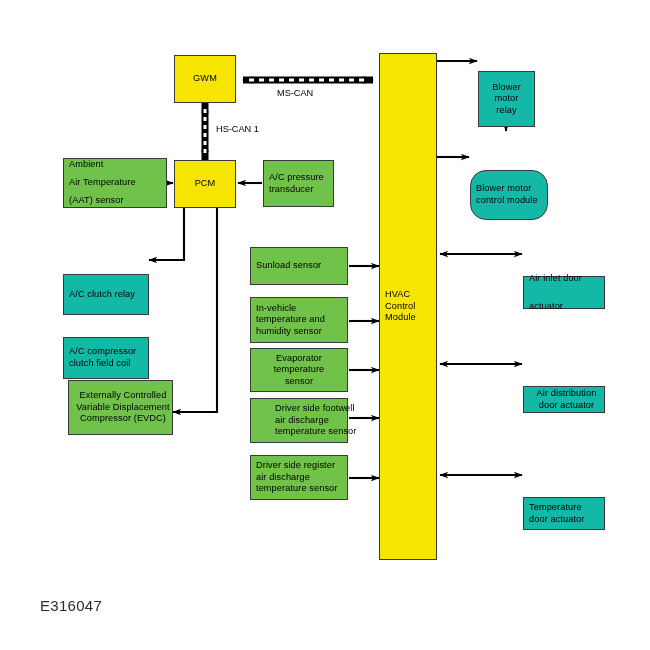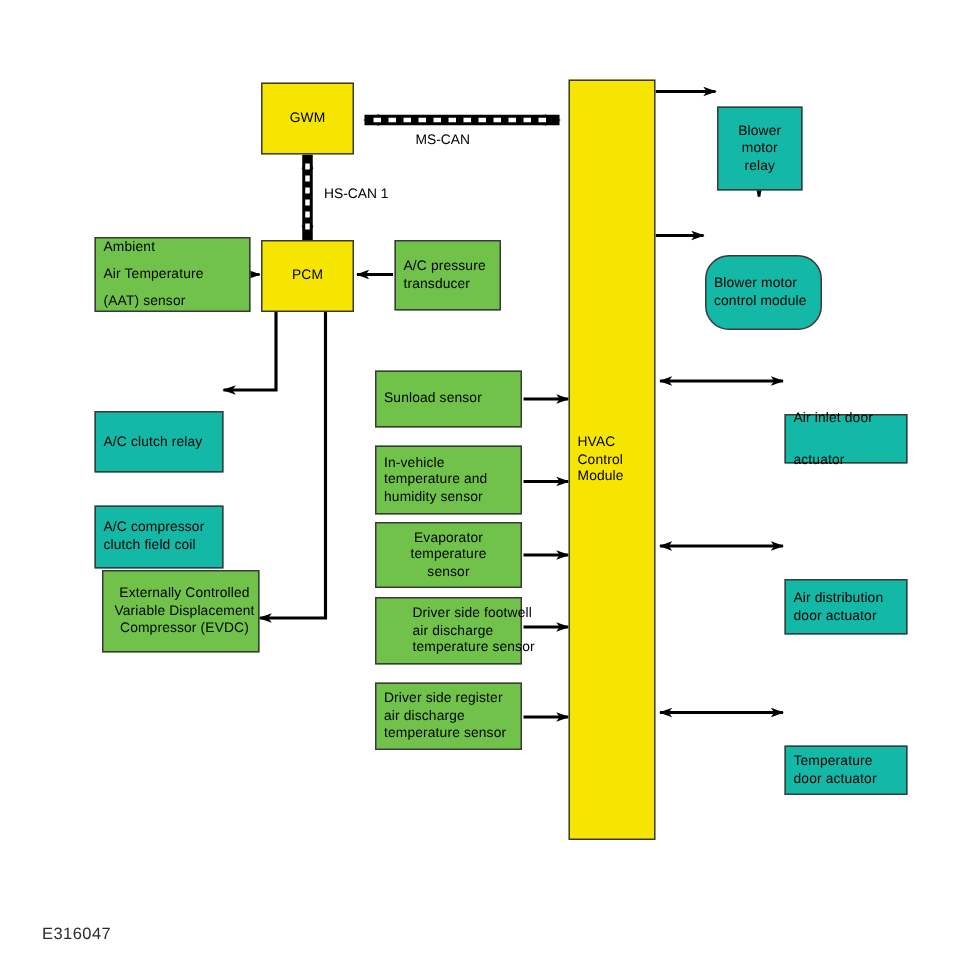--- a/index.html
+++ b/index.html
@@ -47,26 +47,25 @@
   }
   .edge-label {
     position: absolute;
     font-size: 9.2px;
     color: #000000;
     white-space: nowrap;
     z-index: 6;
   }
   #figure-id {
     position: absolute;
-    left: 28px;
+    left: 40px;
     top: 597px;
-    font-size: 11px;
+    font-size: 15px;
     color: #2b2b2b;
     letter-spacing: 0.3px;
-    margin-top: 20px;
   }
 </style>
 </head>
 <body>
 
 <div id="canvas">
 
   <svg id="wires" viewBox="0 0 650 650" xmlns="http://www.w3.org/2000/svg">
     <defs>
       <marker id="ah" markerWidth="9" markerHeight="9" refX="8.2" refY="3.2" orient="auto" markerUnits="userSpaceOnUse">
@@ -199,21 +198,21 @@
   <div class="node fill-blue align-left" style="left:470px; top:132px; width:78px; height:50px;border-radius:16px;">
     <span class="ln">Blower motor</span>
     <span class="ln">control module</span>
   </div>
 
   <div class="node fill-blue align-left" style="left:523px; top:238px; width:82px; height:33px;gap:16px;">
     <span class="ln">Air inlet door</span>
     <span class="ln">actuator</span>
   </div>
 
-  <div class="node fill-blue align-left" style="left:523px; top:348px; width:82px; height:37px;">
+  <div class="node fill-blue align-left" style="left:523px; top:348px; width:82px; height:27px;align-items:center;">
     <span class="ln">Air distribution</span>
     <span class="ln">door actuator</span>
   </div>
 
   <div class="node fill-blue align-left" style="left:523px; top:459px; width:82px; height:33px;">
     <span class="ln">Temperature</span>
     <span class="ln">door actuator</span>
   </div>
 
   <div class="edge-label" style="left:277px; top:88px;">MS-CAN</div>

